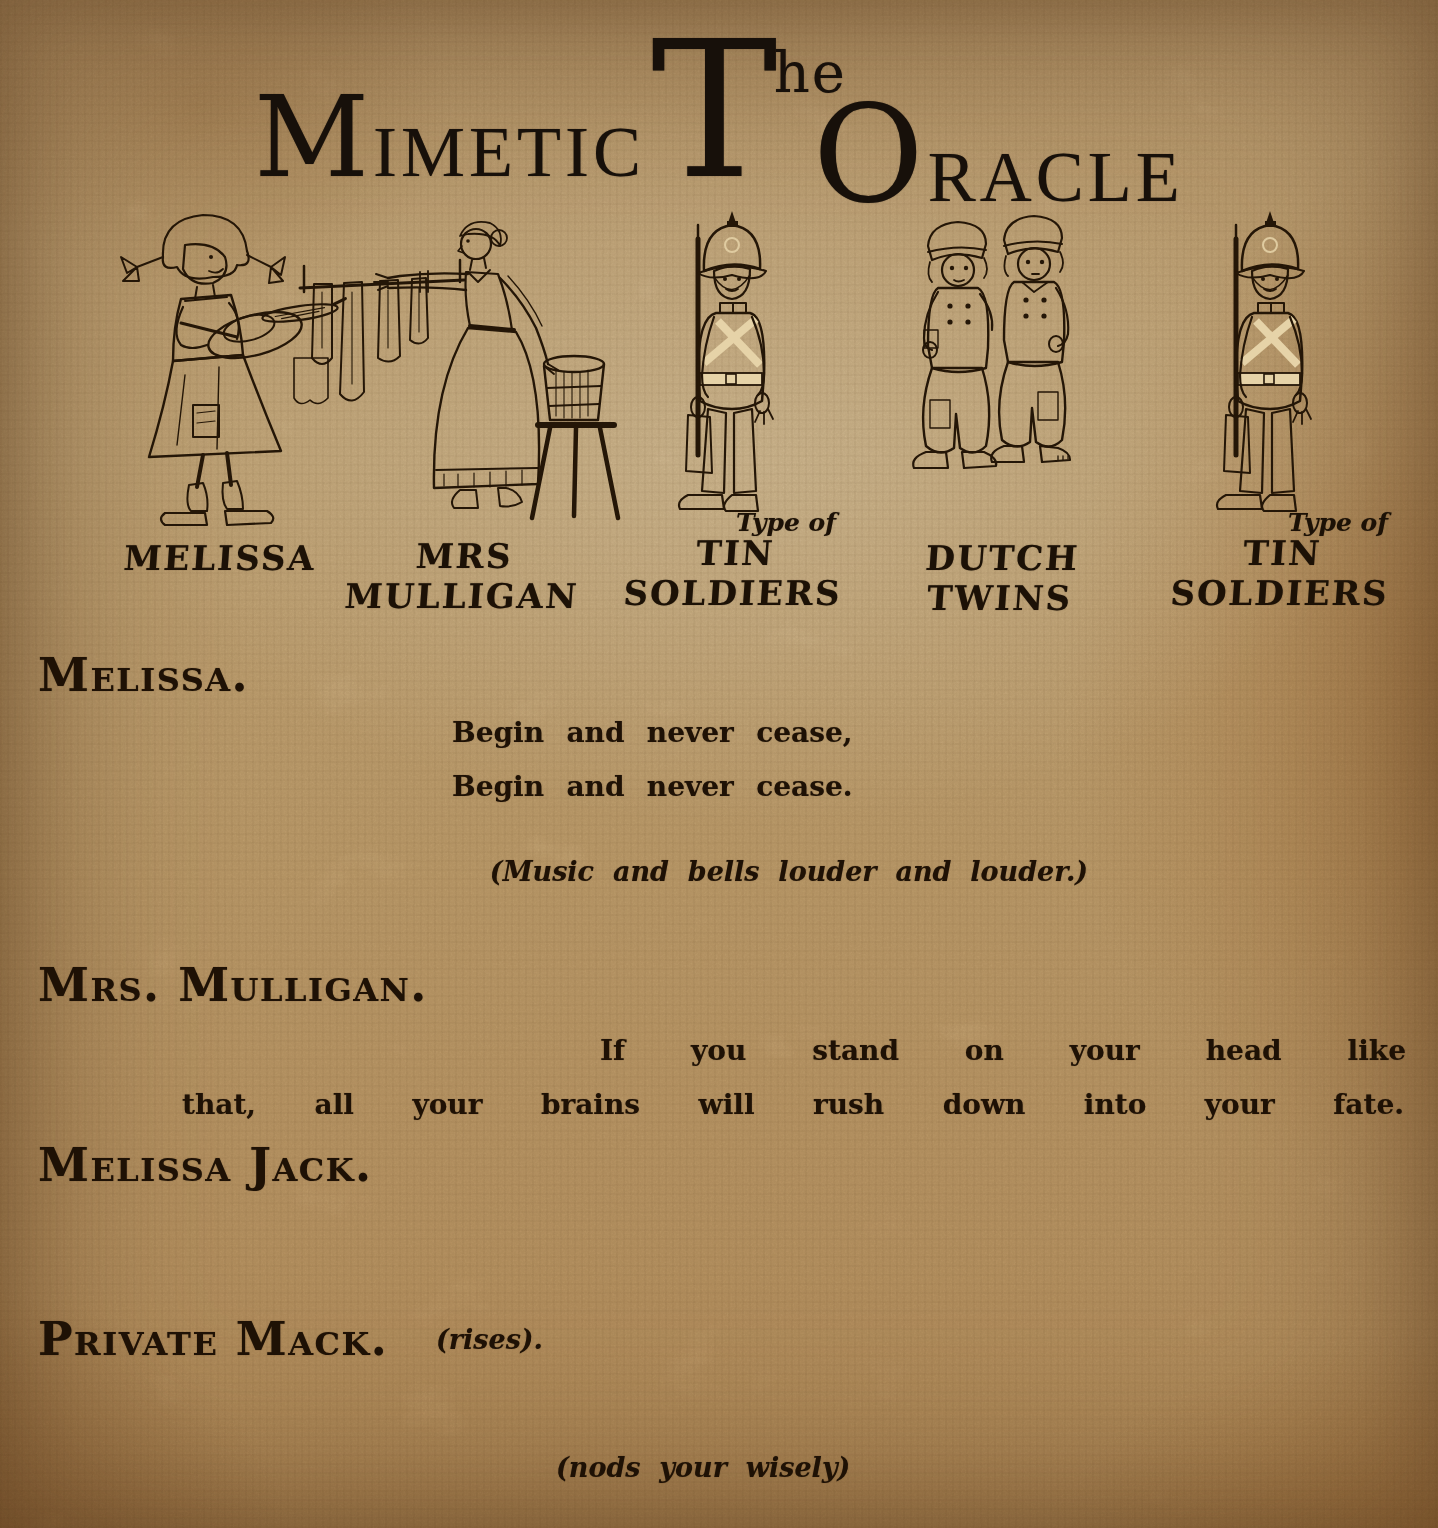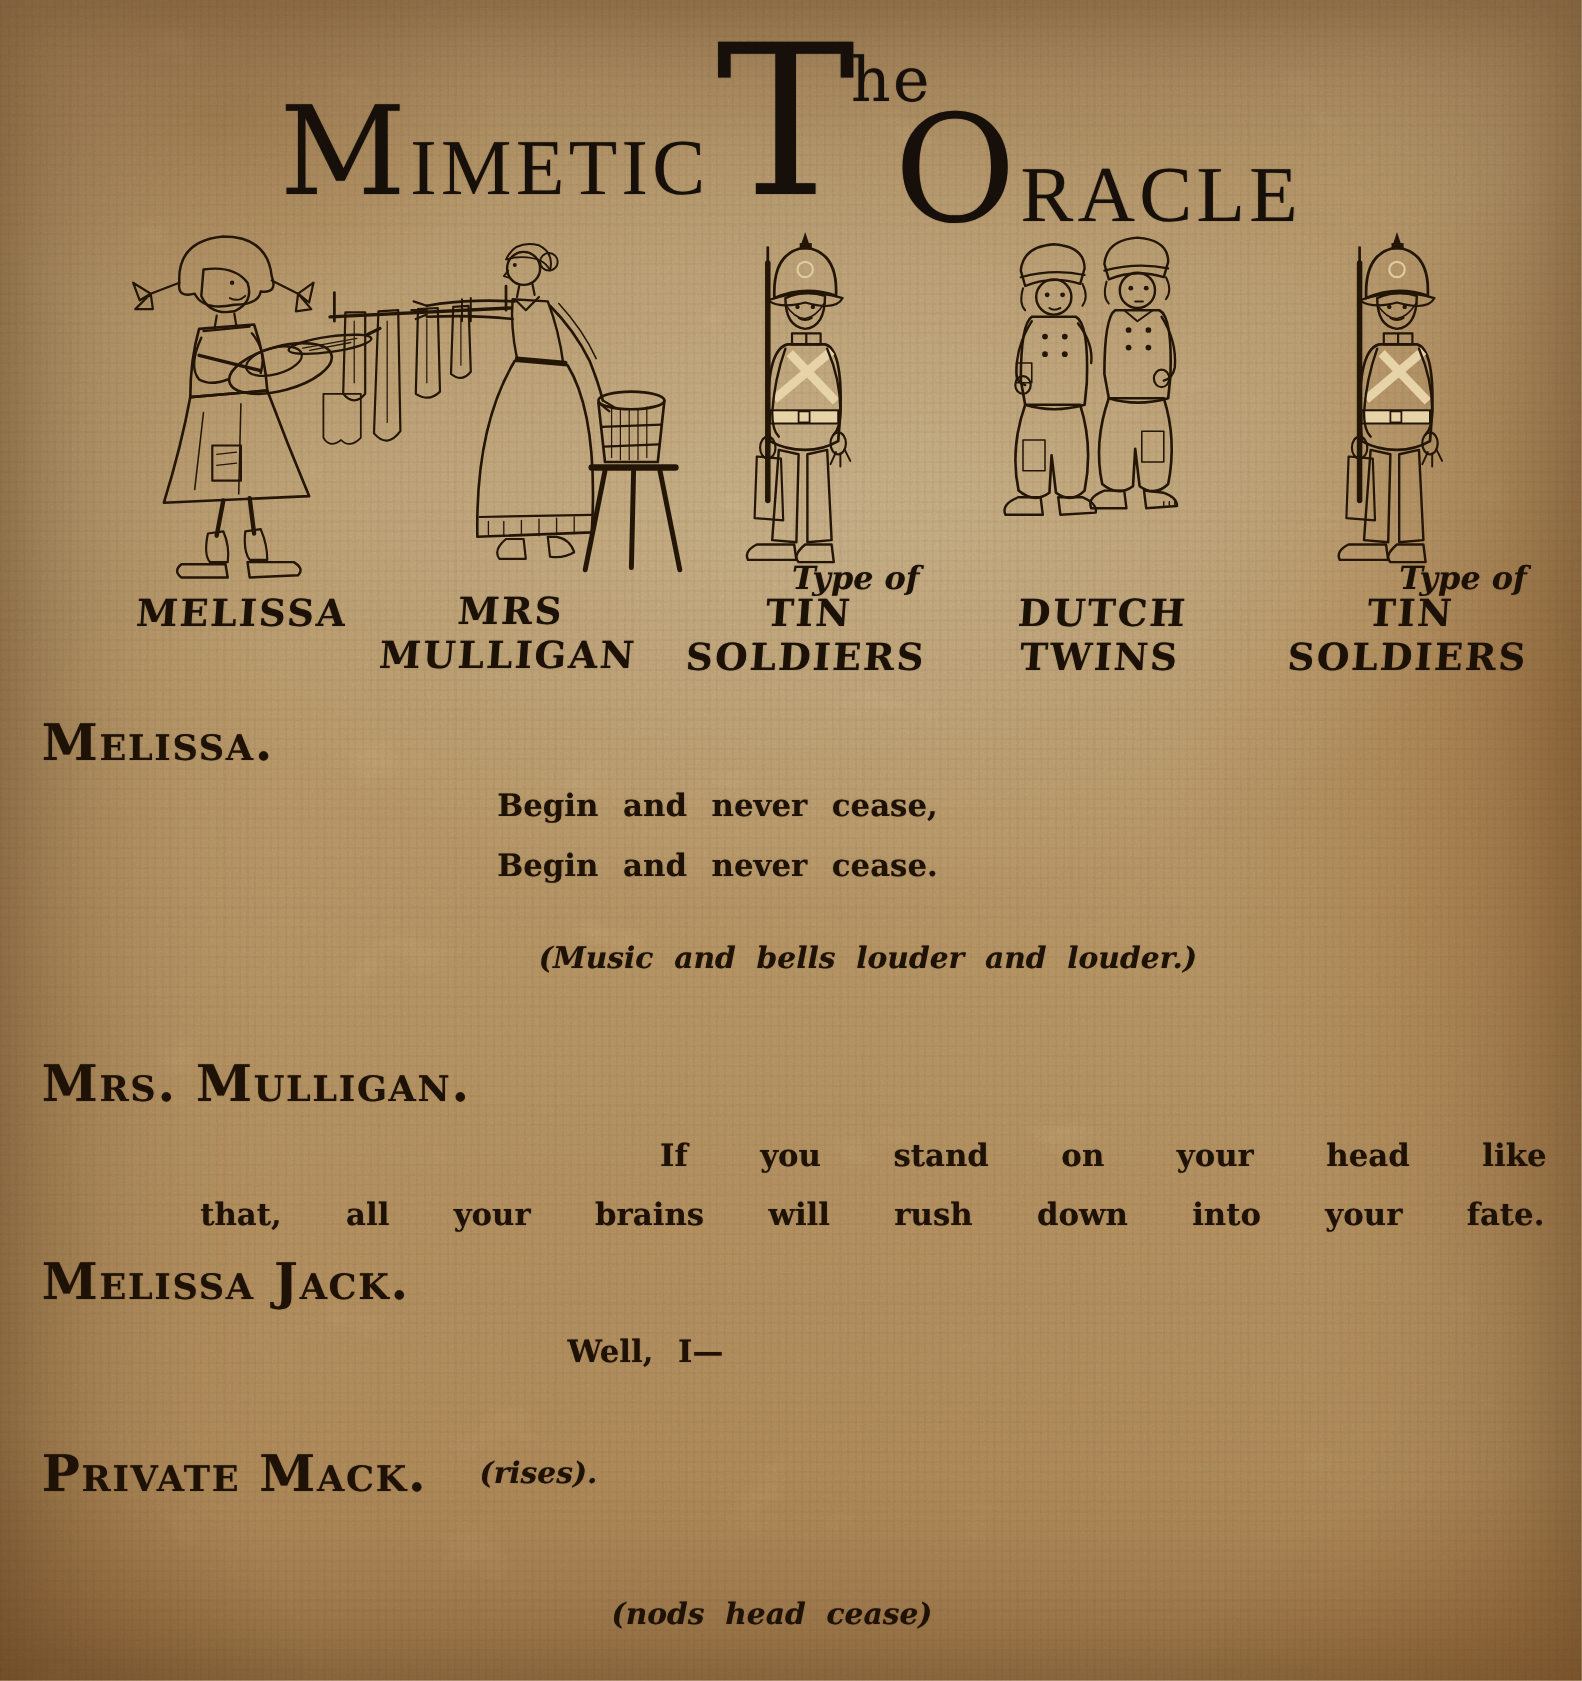--- a/index.html
+++ b/index.html
@@ -44,21 +44,21 @@
   
   .fig{position:absolute;}
   .fig svg{display:block;}
   .ink{stroke:#241607;fill:none;stroke-linecap:round;stroke-linejoin:round;}
   .caption-box{position:absolute;text-align:center;}
   .caption{
     font-size:34px;font-weight:700;letter-spacing:2px;color:#1c1106;
     transform:skewX(-4deg);text-shadow:0 0 1px rgba(28,17,6,.5);
   }
   .pre-caption{
-    font-size:29px;font-weight:700;font-style:italic;color:#1c1106;
+    font-size:25px;font-weight:700;font-style:italic;color:#1c1106;
     text-align:right;padding-right:18px;margin-bottom:-4px;
     text-shadow:0 0 1px rgba(28,17,6,.4);
   }
 
   
   .speaker{
     position:absolute;font-variant:small-caps;font-weight:700;
     font-size:46px;letter-spacing:1.5px;color:#1e1105;
     text-shadow:0 0 1px rgba(30,17,5,.5);white-space:nowrap;
   }
@@ -303,20 +303,19 @@
   </div>
 
   <div class="stage" style="left:140px;right:0;top:856px;text-align:center;">(Music and bells louder and louder.)</div>
 
   <div class="speaker" style="left:38px;top:958px;">Mrs. Mulligan.</div>
 
   <div class="dialogue j" style="left:600px;top:1024px;width:806px;">If you stand on your head like</div>
   <div class="dialogue j" style="left:182px;top:1078px;width:1222px;">that, all your brains will rush down into your fate.</div>
 
   <div class="speaker" style="left:38px;top:1138px;">Melissa Jack.</div>
-  <div class="dialogue" style="left:516px;top:1202px;">Well, I—</div>
 
   <div class="stage" style="left:436px;top:1324px;">(rises).</div>
 
   <div class="speaker" style="left:38px;top:1312px;">Private Mack.</div>
-  <div class="stage" style="left:556px;top:1452px;">(nods head cease)</div>
+  <div class="stage" style="left:556px;top:1452px;">(nods your wisely)</div>
 
 </div>
 
 </body></html>

